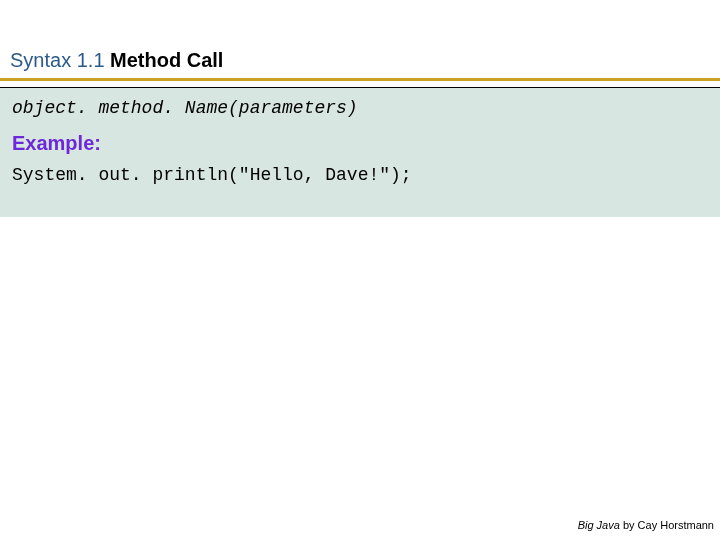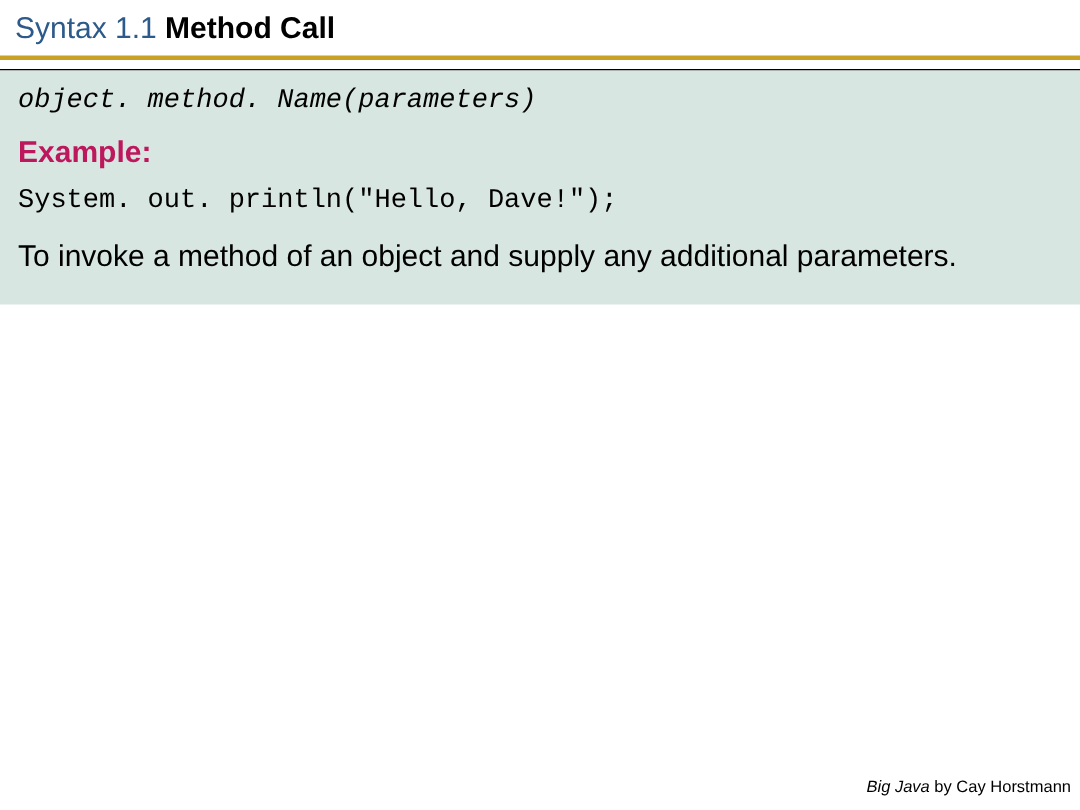--- a/index.html
+++ b/index.html
@@ -7,20 +7,21 @@
     padding: 0;
     width: 720px;
     height: 540px;
     font-family: Arial, Helvetica, sans-serif;
     background: #ffffff;
     position: relative;
     overflow: hidden;
   }
   .header {
     padding: 8px 10px 4px 10px;
+    margin-top: 41px;
   }
   .header-title {
     font-size: 20px;
     color: #000;
   }
   .header-prefix {
     color: #2c5a8a;
     font-weight: normal;
   }
   .header-strong {
@@ -45,21 +46,21 @@
   .syntax-line {
     font-family: "Courier New", Courier, monospace;
     font-size: 18px;
     font-style: italic;
     color: #000;
     margin-bottom: 14px;
   }
   .section-heading {
     font-size: 20px;
     font-weight: bold;
-    color: #be185d;
+    color: #6d28d9;
     margin: 4px 0 10px 0;
   }
   .code-line {
     font-family: "Courier New", Courier, monospace;
     font-size: 18px;
     color: #000;
     margin-bottom: 14px;
   }
   .purpose-text {
     font-size: 20px;
@@ -90,20 +91,19 @@
 </div>
 <div class="rule-thick"></div>
 <div class="rule-thin"></div>
 
 <div class="content-box">
   <div class="syntax-line">object. method. Name(parameters)</div>
 
   <div class="section-heading">Example:</div>
   <div class="code-line">System. out. println("Hello, Dave!");</div>
 
-  <div class="purpose-text">To invoke a method of an object and supply any additional parameters.</div>
 </div>
 
 <div class="footer">
   <div>
     <span class="footer-em">Big Java</span><span> by Cay Horstmann</span>
   </div>
 </div>
 
 </body></html>

